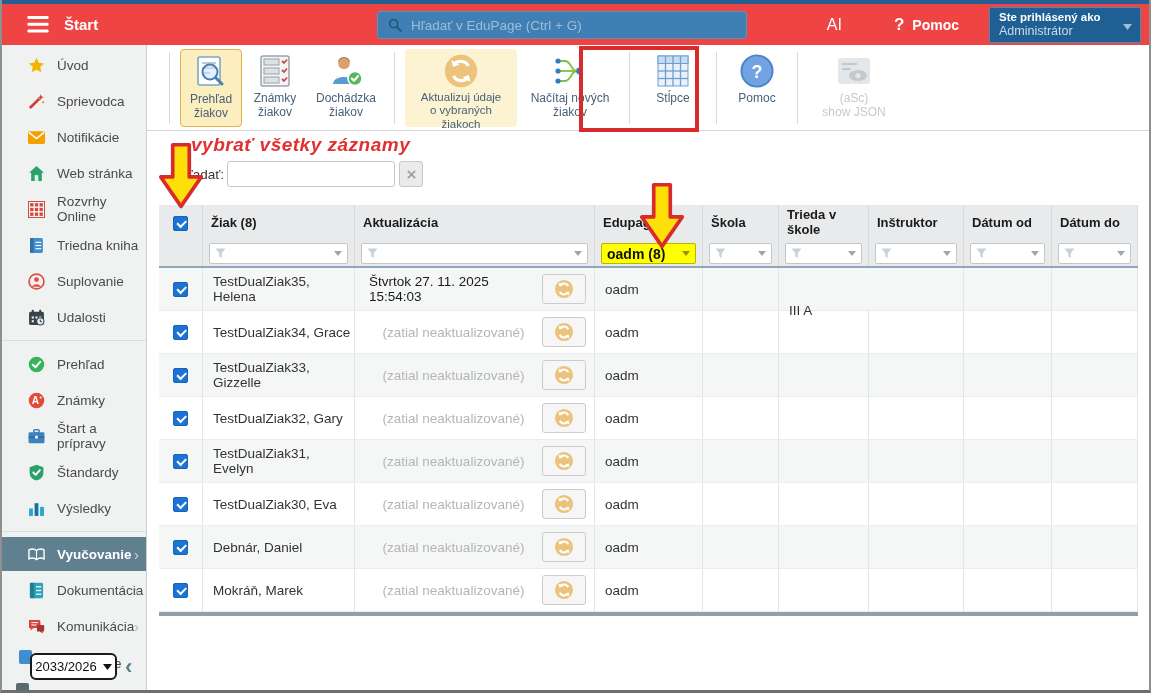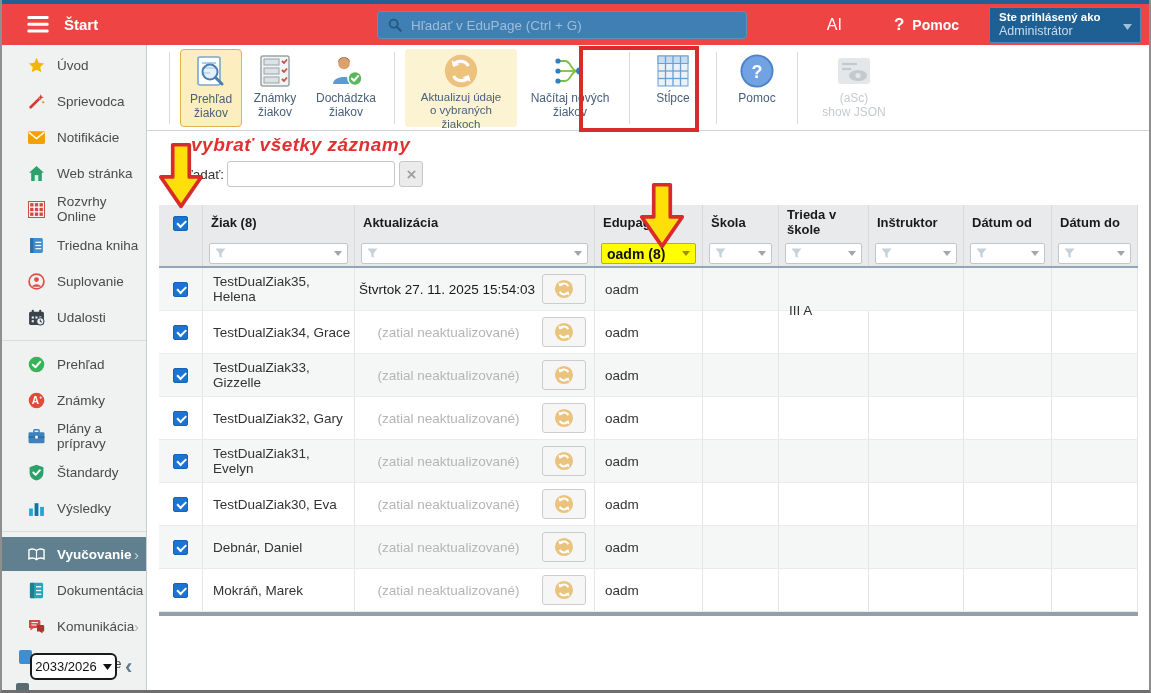--- a/index.html
+++ b/index.html
@@ -89,21 +89,21 @@
         display:flex;align-items:center;padding:0 5px;cursor:pointer;}
   .fbox .fun{width:11px;height:11px;}
   .fbox .crt{width:8px;height:5px;margin-left:auto;}
   .fbox.yellow{background:#ffff00;border-color:#b9b400;}
   .fbox.yellow .fval{font-size:14px;font-weight:bold;color:#111;}
   .g-row{height:43px;background:#fff;border-bottom:1px solid #e9ebec;}
   .g-row.odd{background:#f5f6f6;}
   .g-row .c{border-right:1px solid #e3e6e8;padding-left:10px;font-size:13.5px;color:#333;}
   .g-row .c.center{padding-left:0;}
   .akt-wrap{flex:1;display:flex;align-items:center;padding-right:8px;}
-  .akt-text{flex:1;font-size:13.5px;color:#1a1a1a;padding-left:4px;}
+  .akt-text{flex:1;font-size:13.5px;color:#1a1a1a;padding-left:4px;margin-left:10px;}
   .akt-text.pending{color:#b5b5b5;text-align:center;padding-left:0;}
   .updbtn{width:44px;height:30px;box-sizing:border-box;background:#f6f6f6;border:1px solid #ccc;border-radius:3px;
           display:flex;align-items:center;justify-content:center;cursor:pointer;flex:none;}
   .updbtn .ic{width:20px;height:20px;}
   .botbar{height:4px;background:#93a0ab;}
   
   .cb{width:15px;height:15px;box-sizing:border-box;background:#1b74d3;border:1px solid #1663b8;border-radius:2px;
       position:relative;display:inline-block;cursor:pointer;}
   .cb::after{content:"";position:absolute;left:2.5px;top:3.5px;width:7px;height:3.5px;
              border-left:2px solid #fff;border-bottom:2px solid #fff;transform:rotate(-45deg);}
@@ -274,21 +274,21 @@
           </div>
           <div class="side-item">
             <span class="ic s-ic">
               <svg viewBox="0 0 16 14">
                 <rect x="5.5" y="0.7" width="5" height="3" rx="1" fill="none" stroke="#3d82bd" stroke-width="1.4"></rect>
                 <rect x="0.5" y="2.9" width="15" height="10.4" rx="1.2" fill="#3d82bd"></rect>
                 <line x1="0.5" y1="7.6" x2="15.5" y2="7.6" stroke="#2c6292"></line>
                 <rect x="6.8" y="6.4" width="2.4" height="2.4" rx="0.5" fill="#fff"></rect>
               </svg>
             </span>
-            <span class="s-lbl">Plány a prípravy</span>
+            <span class="s-lbl">Štart a prípravy</span>
           </div>
           <div class="side-item">
             <span class="ic s-ic">
               <svg viewBox="0 0 16 16">
                 <path d="M8 0.8 L14.5 3 V8 C14.5 12 11.8 14.6 8 15.5 C4.2 14.6 1.5 12 1.5 8 V3 Z" fill="#2aa26a"></path>
                 <path d="M5 8 L7.2 10.2 11.2 5.8" fill="none" stroke="#fff" stroke-width="1.8" stroke-linecap="round" stroke-linejoin="round"></path>
               </svg>
             </span>
             <span class="s-lbl">Štandardy</span>
           </div>

